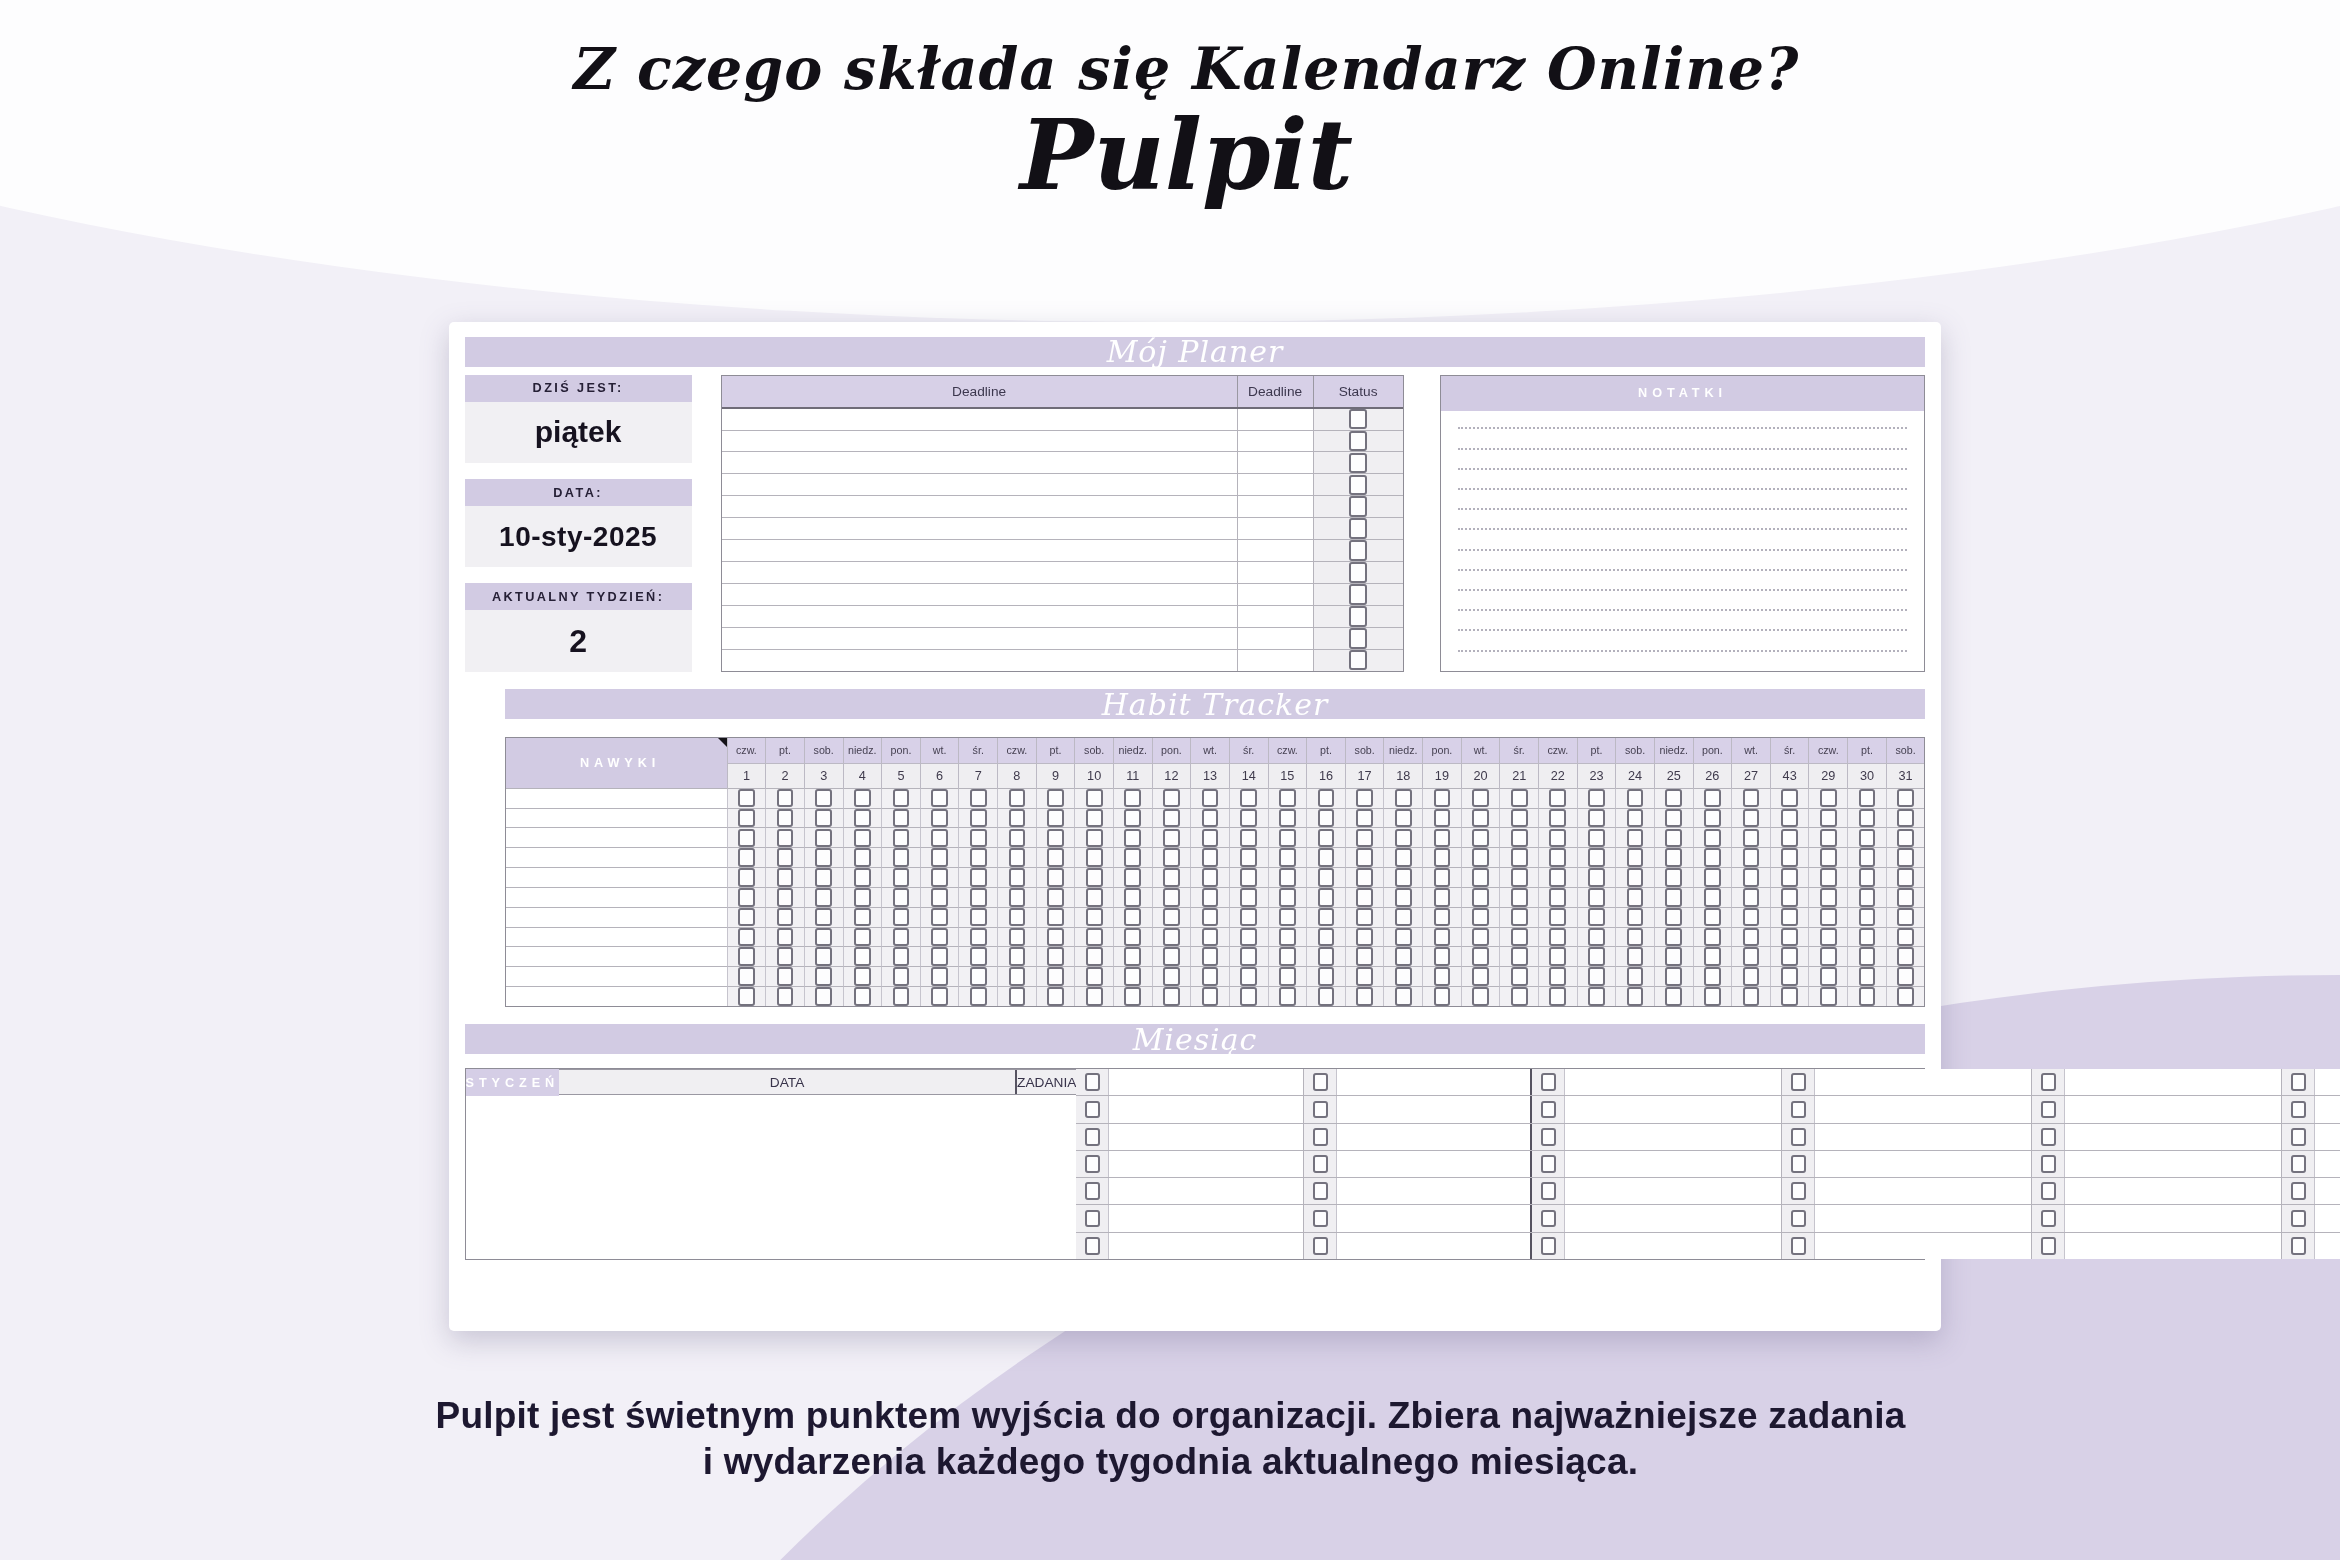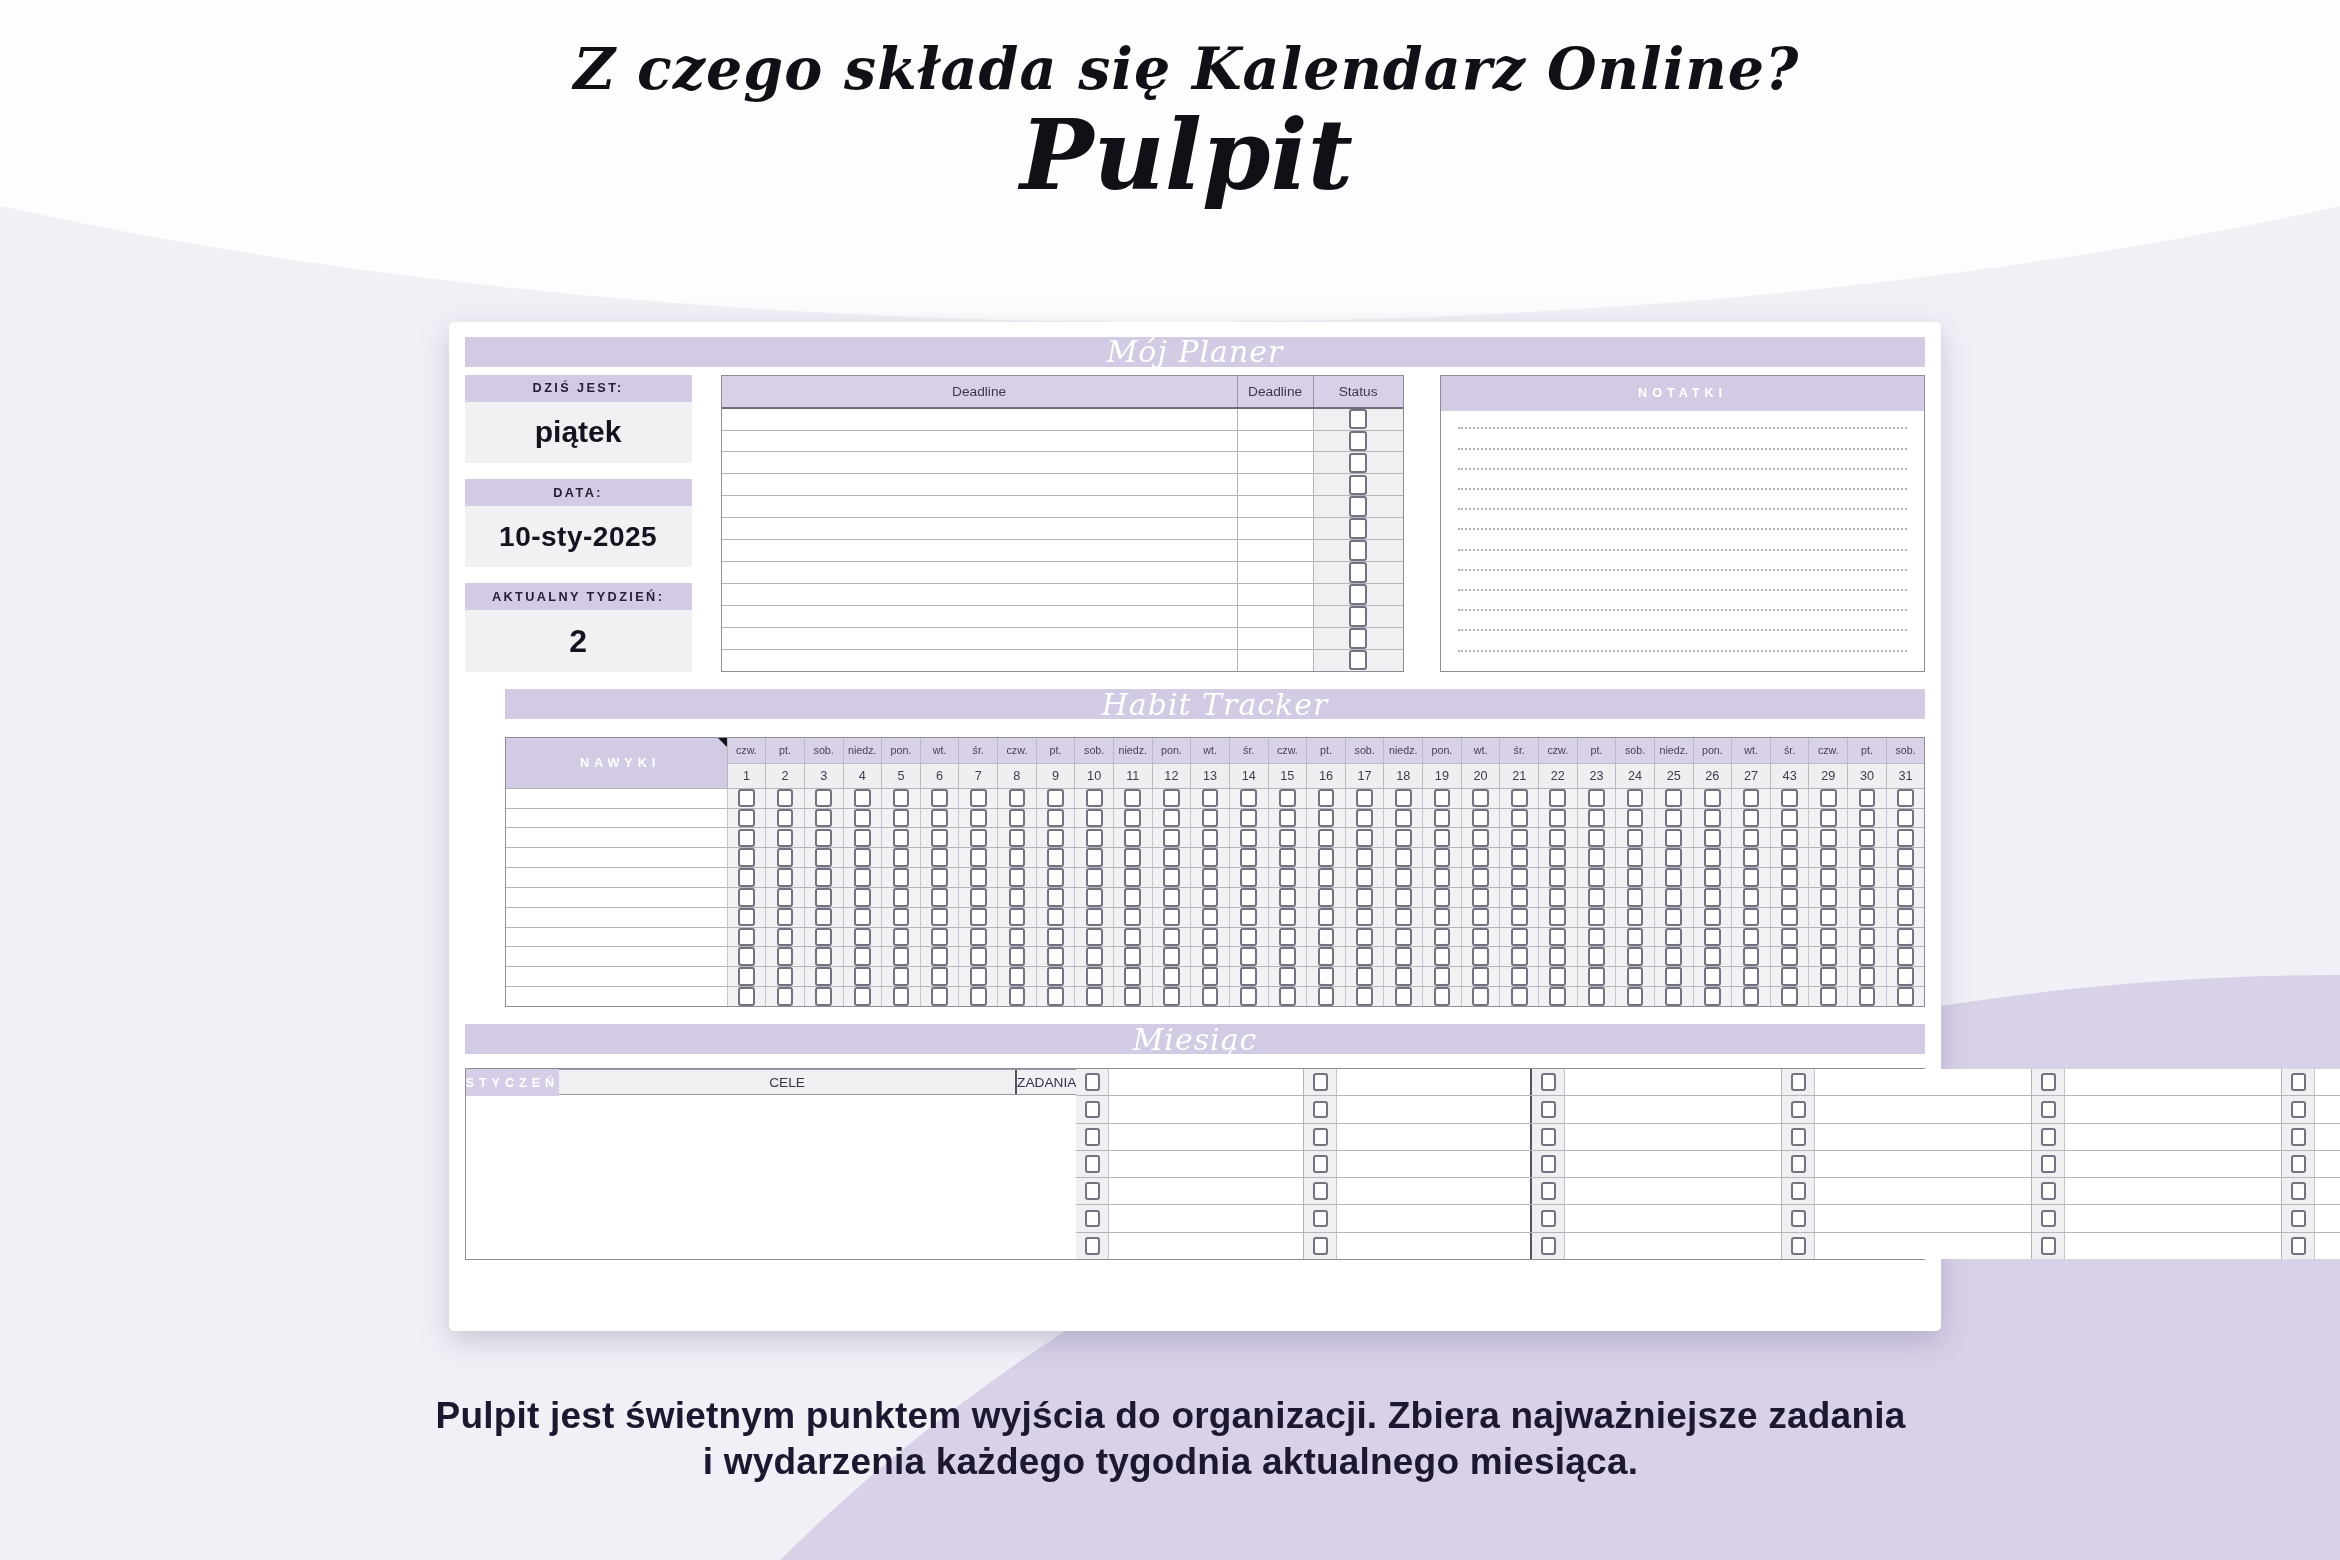--- a/index.html
+++ b/index.html
@@ -1351,21 +1351,21 @@
             <div class="cb cb-h"></div>
           </div>
         </div>
     </div>
 
     <div class="month-section">
       <div class="banner" style="margin-top:17.6px;">Miesiąc</div>
       <div class="month-table">
         <div class="month-head">STYCZEŃ</div>
         <div class="month-groups">
-          <div class="g-cele">CELE</div>
+          <div class="g-cele">DATA</div>
           <div class="g-zadania">ZADANIA</div>
         </div>
         <div class="month-rows">
             <div class="m-row">
               <div class="m-cb">
                 <div class="cb cb-m"></div>
               </div>
               <div class="m-blank cele"></div>
               <div class="m-cb">
                 <div class="cb cb-m"></div>

